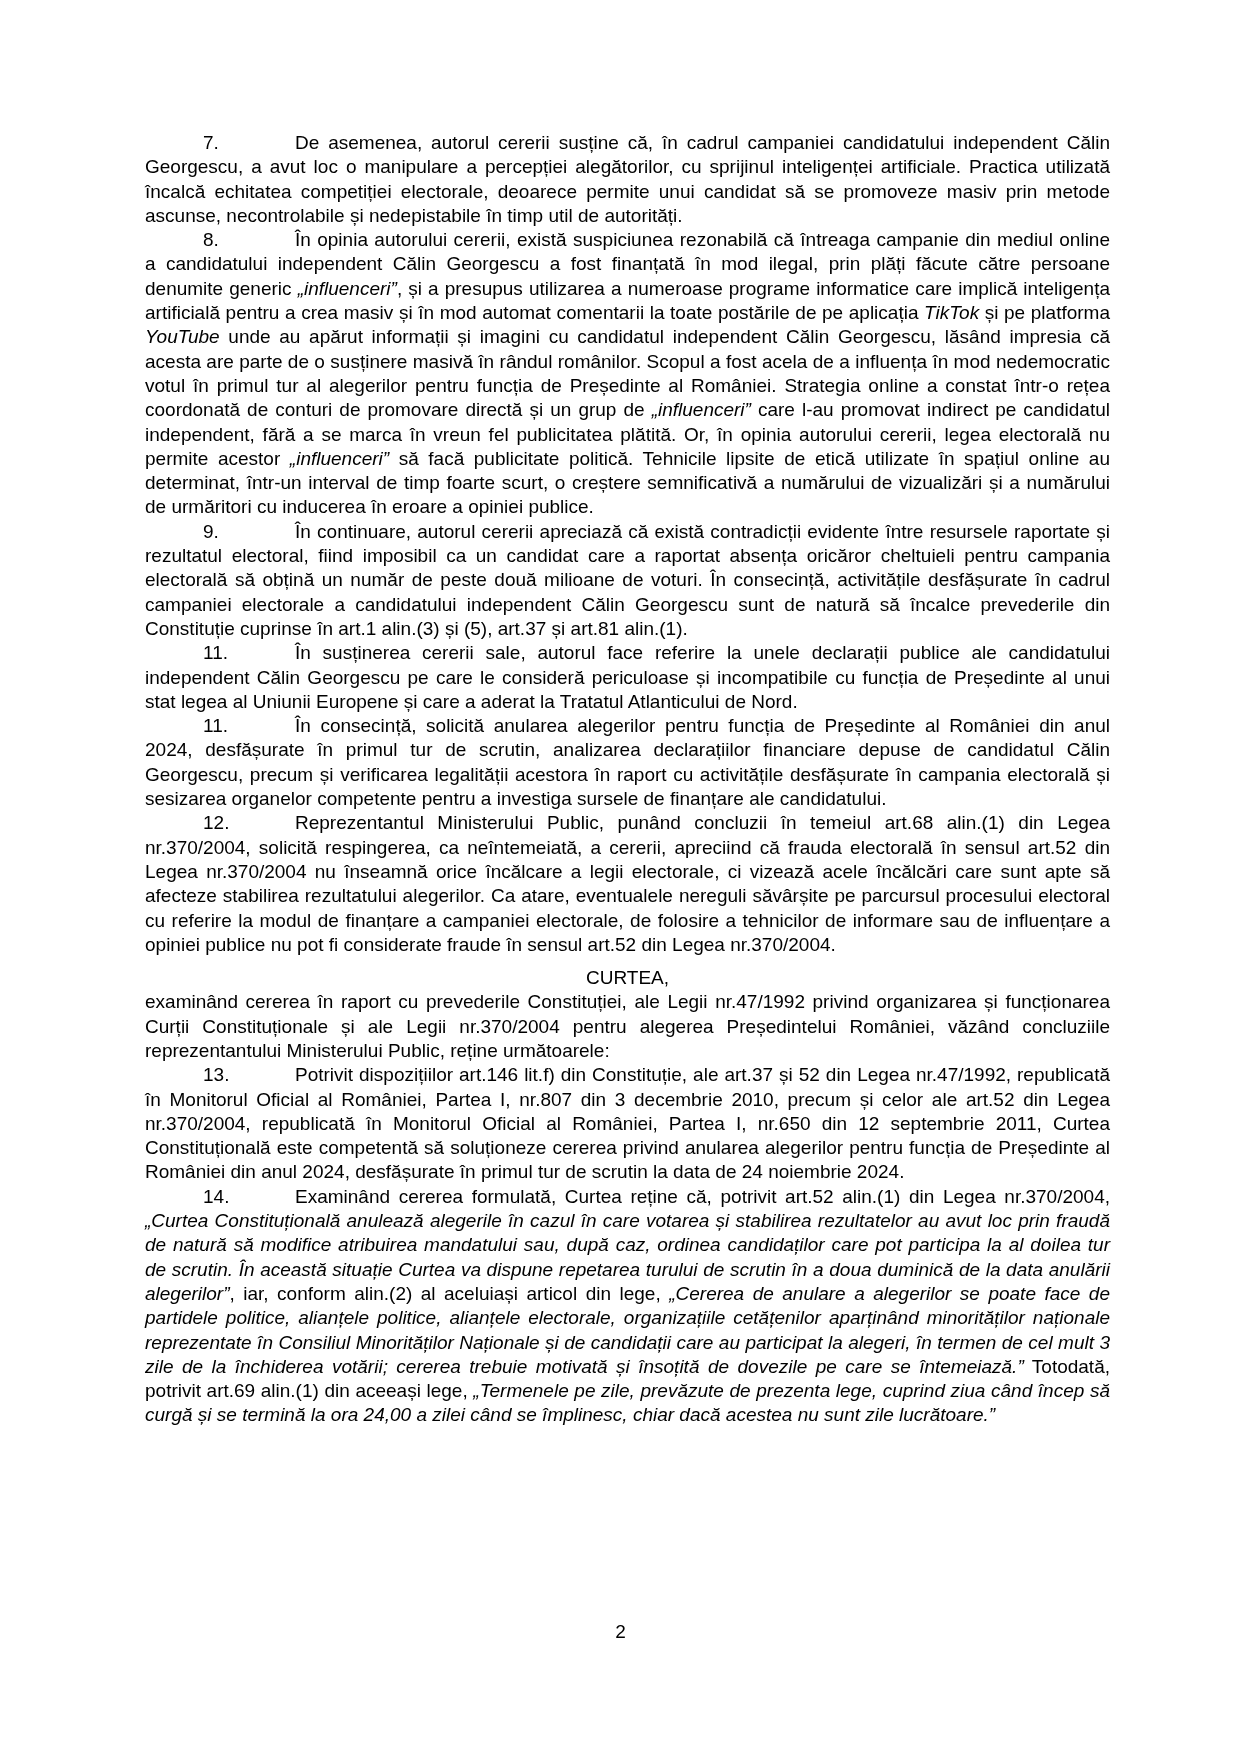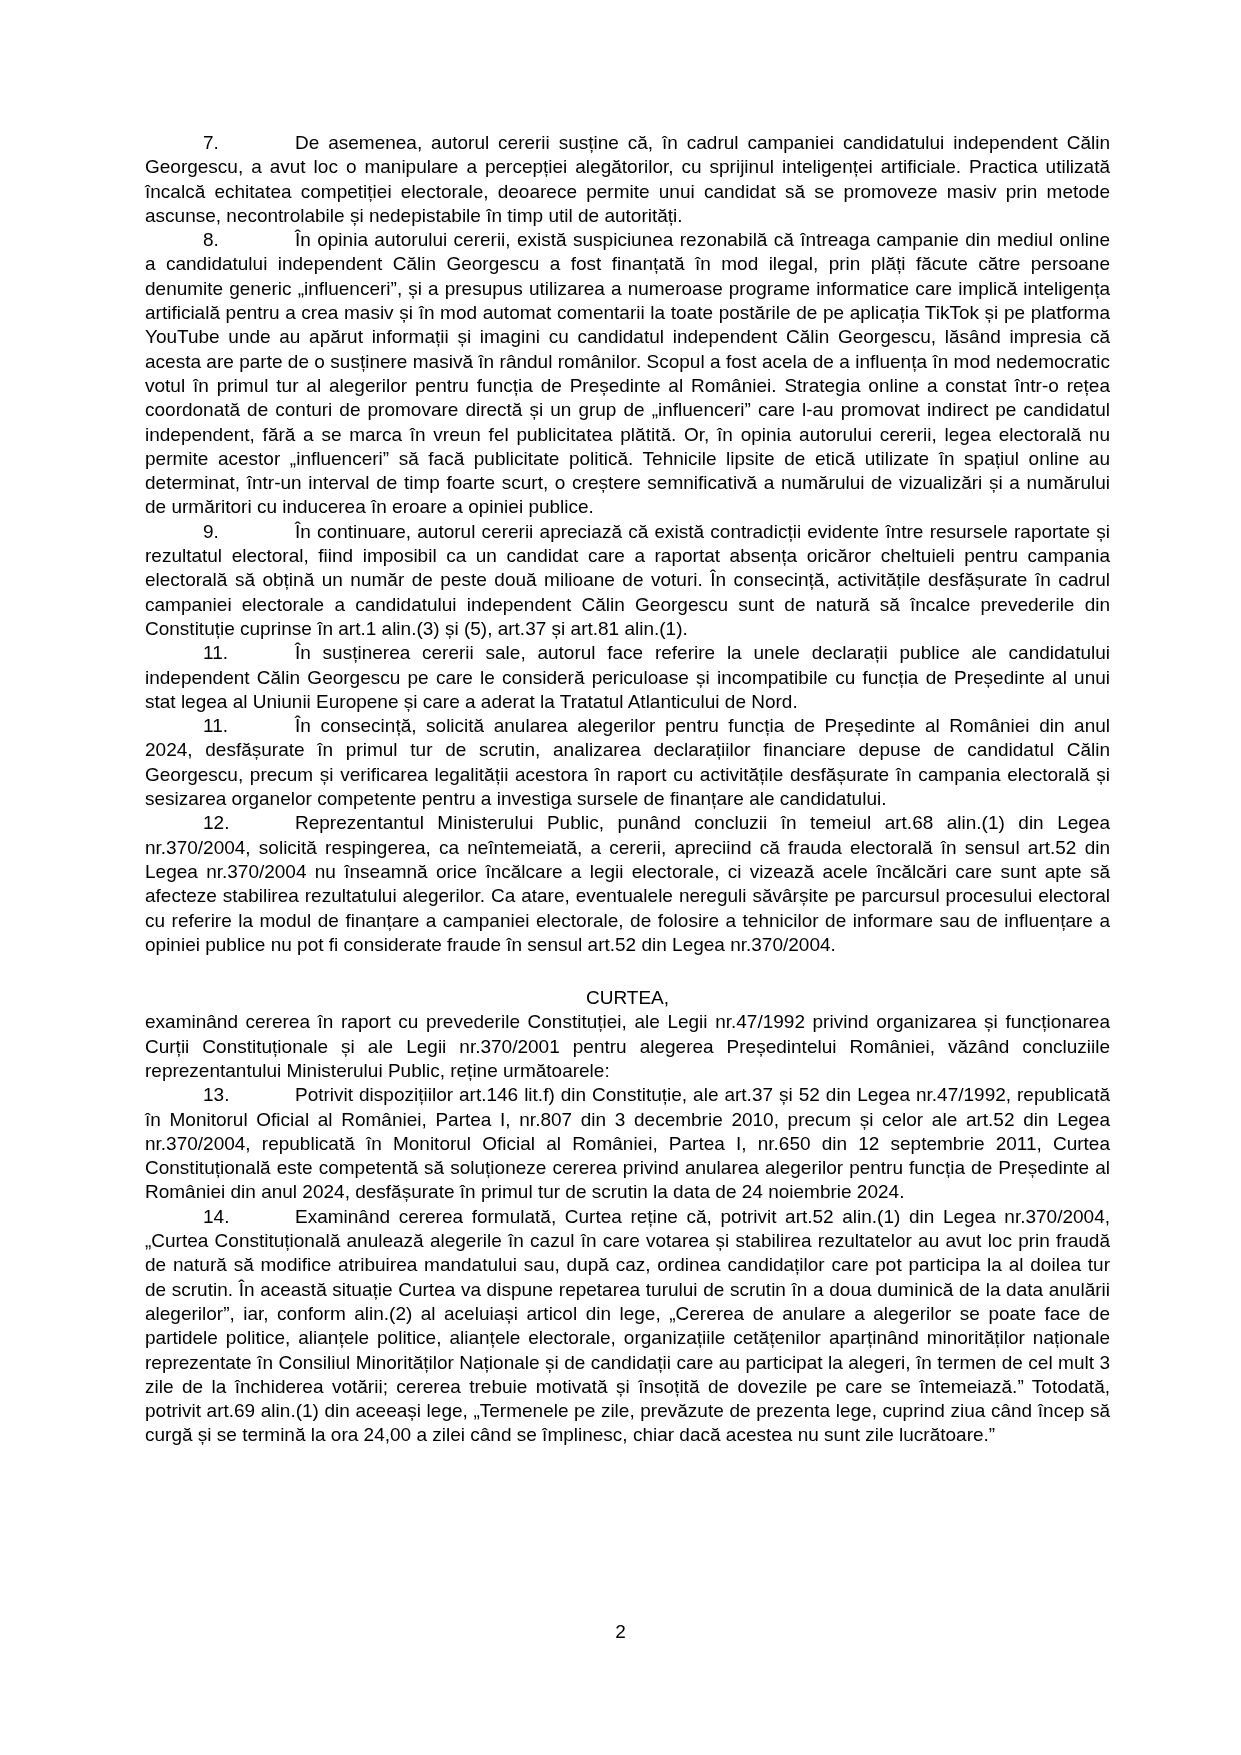--- a/index.html
+++ b/index.html
@@ -23,28 +23,29 @@
     width: 965px;
   }
   p.doc {
     margin: 0;
     font-size: 19px;
     line-height: 24.3px;
     text-align: justify;
   }
   p.doc.heading {
     text-align: center;
-    margin-top: 29px;
+    margin-top: 9px;
   }
   .pnum {
     display: inline-block;
     margin-left: 58px;
     width: 92px;
   }
   .it {
+    font-style: italic;
   }
   .pagenum {
     position: absolute;
     top: 1620px;
     left: 0;
     width: 100%;
     text-align: center;
     font-size: 19px;
     line-height: 24.3px;
   }
@@ -54,18 +55,18 @@
 
 <div class="page">
   <div class="content">
       <p class="doc numbered"><span class="pnum">7.</span><span>De asemenea, autorul cererii susține că, în cadrul campaniei candidatului independent Călin Georgescu, a avut loc o manipulare a percepției alegătorilor, cu sprijinul inteligenței artificiale. Practica utilizată încalcă echitatea competiției electorale, deoarece permite unui candidat să se promoveze masiv prin metode ascunse, necontrolabile și nedepistabile în timp util de autorități.</span></p>
       <p class="doc numbered"><span class="pnum">8.</span><span>În opinia autorului cererii, există suspiciunea rezonabilă că întreaga campanie din mediul online a candidatului independent Călin Georgescu a fost finanțată în mod ilegal, prin plăți făcute către persoane denumite generic </span><span class="it">„influenceri”</span><span>, și a presupus utilizarea a numeroase programe informatice care implică inteligența artificială pentru a crea masiv și în mod automat comentarii la toate postările de pe aplicația </span><span class="it">TikTok</span><span> și pe platforma </span><span class="it">YouTube</span><span> unde au apărut informații și imagini cu candidatul independent Călin Georgescu, lăsând impresia că acesta are parte de o susținere masivă în rândul românilor. Scopul a fost acela de a influența în mod nedemocratic votul în primul tur al alegerilor pentru funcția de Președinte al României. Strategia online a constat într-o rețea coordonată de conturi de promovare directă și un grup de </span><span class="it">„influenceri”</span><span> care l-au promovat indirect pe candidatul independent, fără a se marca în vreun fel publicitatea plătită. Or, în opinia autorului cererii, legea electorală nu permite acestor </span><span class="it">„influenceri”</span><span> să facă publicitate politică. Tehnicile lipsite de etică utilizate în spațiul online au determinat, într-un interval de timp foarte scurt, o creștere semnificativă a numărului de vizualizări și a numărului de urmăritori cu inducerea în eroare a opiniei publice.</span></p>
       <p class="doc numbered"><span class="pnum">9.</span><span>În continuare, autorul cererii apreciază că există contradicții evidente între resursele raportate și rezultatul electoral, fiind imposibil ca un candidat care a raportat absența oricăror cheltuieli pentru campania electorală să obțină un număr de peste două milioane de voturi. În consecință, activitățile desfășurate în cadrul campaniei electorale a candidatului independent Călin Georgescu sunt de natură să încalce prevederile din Constituție cuprinse în art.1 alin.(3) și (5), art.37 și art.81 alin.(1).</span></p>
       <p class="doc numbered"><span class="pnum">11.</span><span>În susținerea cererii sale, autorul face referire la unele declarații publice ale candidatului independent Călin Georgescu pe care le consideră periculoase și incompatibile cu funcția de Președinte al unui stat legea al Uniunii Europene și care a aderat la Tratatul Atlanticului de Nord.</span></p>
       <p class="doc numbered"><span class="pnum">11.</span><span>În consecință, solicită anularea alegerilor pentru funcția de Președinte al României din anul 2024, desfășurate în primul tur de scrutin, analizarea declarațiilor financiare depuse de candidatul Călin Georgescu, precum și verificarea legalității acestora în raport cu activitățile desfășurate în campania electorală și sesizarea organelor competente pentru a investiga sursele de finanțare ale candidatului.</span></p>
       <p class="doc numbered"><span class="pnum">12.</span><span>Reprezentantul Ministerului Public, punând concluzii în temeiul art.68 alin.(1) din Legea nr.370/2004, solicită respingerea, ca neîntemeiată, a cererii, apreciind că frauda electorală în sensul art.52 din Legea nr.370/2004 nu înseamnă orice încălcare a legii electorale, ci vizează acele încălcări care sunt apte să afecteze stabilirea rezultatului alegerilor. Ca atare, eventualele nereguli săvârșite pe parcursul procesului electoral cu referire la modul de finanțare a campaniei electorale, de folosire a tehnicilor de informare sau de influențare a opiniei publice nu pot fi considerate fraude în sensul art.52 din Legea nr.370/2004.</span></p>
       <p class="doc heading"><span>CURTEA,</span></p>
-      <p class="doc plain"><span>examinând cererea în raport cu prevederile Constituției, ale Legii nr.47/1992 privind organizarea și funcționarea Curții Constituționale și ale Legii nr.370/2001 pentru alegerea Președintelui României, văzând concluziile reprezentantului Ministerului Public, reține următoarele:</span></p>
+      <p class="doc plain"><span>examinând cererea în raport cu prevederile Constituției, ale Legii nr.47/1992 privind organizarea și funcționarea Curții Constituționale și ale Legii nr.370/2004 pentru alegerea Președintelui României, văzând concluziile reprezentantului Ministerului Public, reține următoarele:</span></p>
       <p class="doc numbered"><span class="pnum">13.</span><span>Potrivit dispozițiilor art.146 lit.f) din Constituție, ale art.37 și 52 din Legea nr.47/1992, republicată în Monitorul Oficial al României, Partea I, nr.807 din 3 decembrie 2010, precum și celor ale art.52 din Legea nr.370/2004, republicată în Monitorul Oficial al României, Partea I, nr.650 din 12 septembrie 2011, Curtea Constituțională este competentă să soluționeze cererea privind anularea alegerilor pentru funcția de Președinte al României din anul 2024, desfășurate în primul tur de scrutin la data de 24 noiembrie 2024.</span></p>
       <p class="doc numbered"><span class="pnum">14.</span><span>Examinând cererea formulată, Curtea reține că, potrivit art.52 alin.(1) din Legea nr.370/2004, </span><span class="it">„Curtea Constituțională anulează alegerile în cazul în care votarea și stabilirea rezultatelor au avut loc prin fraudă de natură să modifice atribuirea mandatului sau, după caz, ordinea candidaților care pot participa la al doilea tur de scrutin. În această situație Curtea va dispune repetarea turului de scrutin în a doua duminică de la data anulării alegerilor”</span><span>, iar, conform alin.(2) al aceluiași articol din lege, </span><span class="it">„Cererea de anulare a alegerilor se poate face de partidele politice, alianțele politice, alianțele electorale, organizațiile cetățenilor aparținând minorităților naționale reprezentate în Consiliul Minorităților Naționale și de candidații care au participat la alegeri, în termen de cel mult 3 zile de la închiderea votării; cererea trebuie motivată și însoțită de dovezile pe care se întemeiază.”</span><span> Totodată, potrivit art.69 alin.(1) din aceeași lege, </span><span class="it">„Termenele pe zile, prevăzute de prezenta lege, cuprind ziua când încep să curgă și se termină la ora 24,00 a zilei când se împlinesc, chiar dacă acestea nu sunt zile lucrătoare.”</span></p>
     </div>
   <div class="pagenum">2</div>
 </div>
 
 </body></html>

